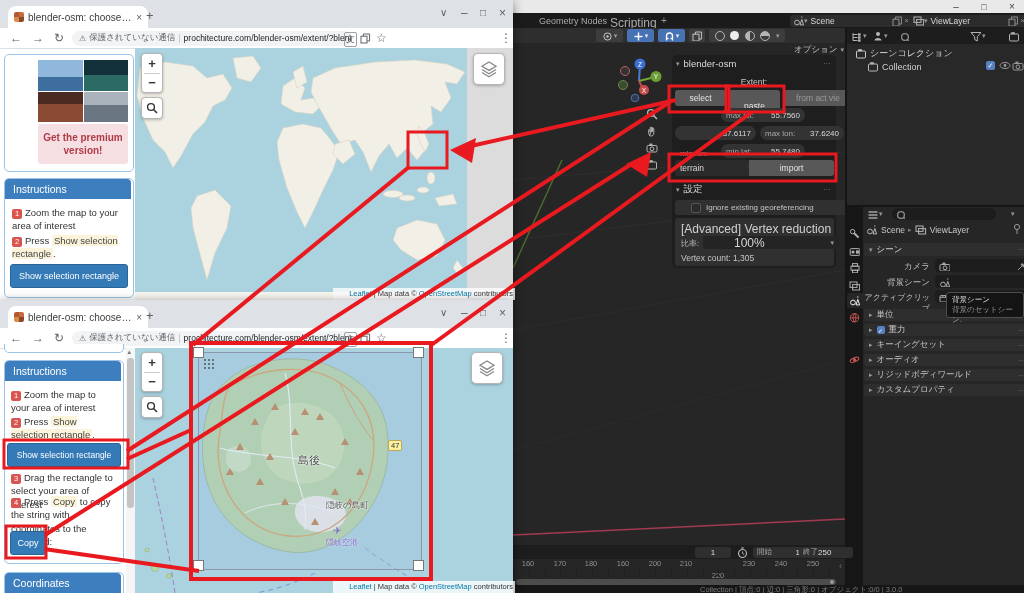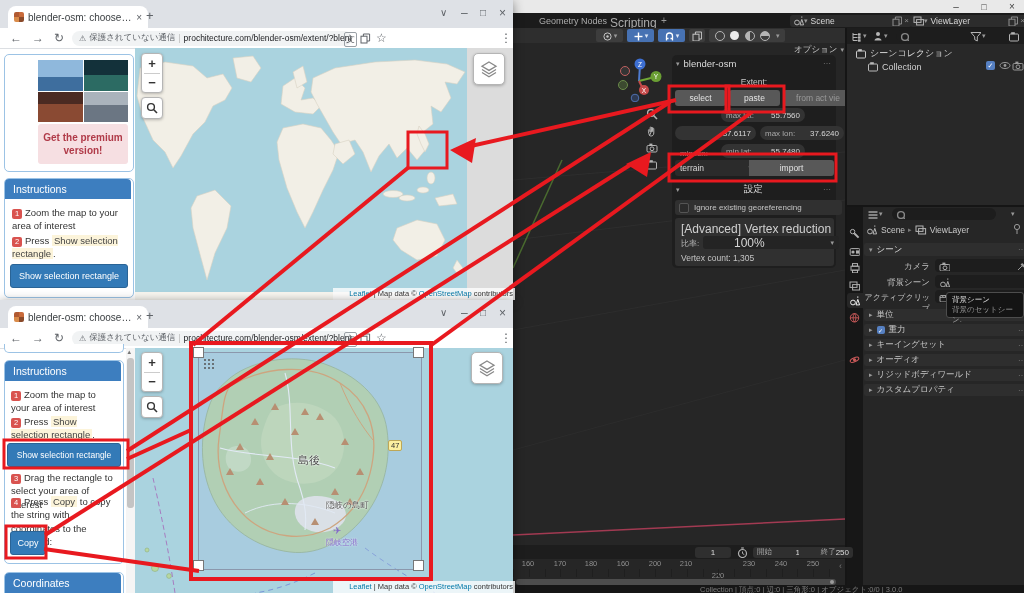--- a/index.html
+++ b/index.html
@@ -281,21 +281,21 @@
       </svg>
 
     <div class="a" style="left:672px;top:55px;width:164px;height:213px;background:rgba(30,30,30,.96);border-radius:5px;"></div>
     <div class="a f" style="left:676px;top:58px;width:156px;">
       <span class="dd">▾</span>
       <span style="font-size:9.5px;color:#dcdcdc;margin-left:4px;flex:1;">blender-osm</span>
       <span class="grip">⋯</span>
     </div>
     <div class="a" style="left:672px;top:77px;width:164px;text-align:center;font-size:8.5px;color:#c9c9c9;">Extent:</div>
     <div class="a bl-btn" style="left:675px;top:90px;width:51px;height:16px;">select</div>
-    <div class="a bl-btn" style="left:729px;top:90px;width:51px;height:16px;">paste</div>
+    <div class="a bl-btn" style="left:729px;top:90px;width:51px;height:32px;">paste</div>
     <div class="a bl-btn nw" style="left:783px;top:90px;width:70px;height:16px;color:#9a9a9a;">from act vie</div>
     <div class="a f bl-field" style="left:721px;top:108px;width:74px;height:14px;padding:0 5px;justify-content:space-between;">
       <span style="color:#aaa;">max lat:</span>
         <span>55.7560</span>
     </div>
     <div class="a f bl-field" style="left:675px;top:126px;width:71px;height:14px;padding:0 5px;justify-content:space-between;">
       <span style="color:#aaa;margin-top:40px;">min lon:</span>
         <span>37.6117</span>
     </div>
     <div class="a f bl-field" style="left:760px;top:126px;width:74px;height:14px;padding:0 5px;justify-content:space-between;">
@@ -305,26 +305,26 @@
     <div class="a f bl-field" style="left:721px;top:144px;width:74px;height:14px;padding:0 5px;justify-content:space-between;">
       <span style="color:#aaa;">min lat:</span>
         <span>55.7480</span>
     </div>
     <div class="a f" style="left:675px;top:160px;width:72px;height:16px;background:#2b2b2b;border-radius:3px 0 0 3px;padding:0 5px;justify-content:space-between;">
       <span style="font-size:8.5px;color:#d8d8d8;">terrain</span>
         <span class="dd">▾</span>
     </div>
     <div class="a bl-btn" style="left:749px;top:160px;width:85px;height:16px;border-radius:0 3px 3px 0;">import</div>
 
-    <div class="a f" style="left:676px;top:183px;width:156px;text-align:center;">
+    <div class="a f" style="left:676px;top:183px;width:156px;">
       <span class="dd">▾</span>
       <span style="font-size:9.5px;color:#dcdcdc;margin-left:4px;flex:1;">設定</span>
       <span class="grip">⋯</span>
     </div>
-    <div class="a f bl-box" style="left:675px;top:200px;width:159px;height:15px;padding:0 4px;">
+    <div class="a f bl-box" style="left:675px;top:200px;width:159px;height:15px;padding:0 16px;">
       <span style="width:8px;height:8px;background:#2b2b2b;border:1px solid #555;border-radius:2px;margin-right:5px;"></span>
       <span style="font-size:8px;color:#c5c5c5;">Ignore existing georeferencing</span>
     </div>
     <div class="a bl-box" style="left:675px;top:218px;width:159px;height:48px;"></div>
     <span class="a" style="left:681px;top:222px;font-size:12px;color:#d0d0d0;">[Advanced] Vertex reduction</span>
     <span class="a" style="left:681px;top:238px;font-size:8px;color:#bbb;">比率:</span>
     <div class="a f" style="left:703px;top:236px;width:126px;height:13px;background:#242424;border-radius:3px;padding:0 5px;justify-content:space-between;">
       <span style="font-size:12px;color:#d5d5d5;margin-left:26px;">100%</span>
         <span class="dd">▾</span>
     </div>
@@ -489,21 +489,21 @@
     <div class="a" style="left:513px;top:545px;width:332px;height:40px;background:#262626;"></div>
     <div class="a" style="left:513px;top:545px;width:332px;height:14px;background:#1d1d1d;"></div>
     <div class="a f" style="left:695px;top:546.5px;width:36px;height:11px;background:#2f2f2f;border-radius:3px;color:#ddd;font-size:8px;justify-content:center;">1</div>
     <svg class="a" style="left:737px;top:547px;color:#b0b0b0" width="11" height="11">
         <use href="#i-clock"></use>
       </svg>
     <div class="a f" style="left:753px;top:546.5px;width:43px;height:11px;background:#2f2f2f;border-radius:3px;padding:0 4px;justify-content:space-between;">
       <span style="font-size:7.5px;color:#aaa;">開始</span>
         <span style="font-size:8px;color:#ddd;">1</span>
     </div>
-    <div class="a f" style="left:799px;top:546.5px;width:46px;height:11px;background:#2f2f2f;border-radius:3px;padding:0 4px;justify-content:flex-end;">
+    <div class="a f" style="left:799px;top:546.5px;width:46px;height:11px;background:#2f2f2f;border-radius:3px;padding:0 4px;justify-content:flex-start;">
       <span style="font-size:7.5px;color:#aaa;">終了</span>
         <span style="font-size:8px;color:#ddd;">250</span>
     </div>
     <div class="a" style="left:513px;top:559px;width:332px;height:10px;padding-left:31px;">
       <span class="tickn" style="left:15px;">160</span>
       <span class="tickn" style="left:47px;">170</span>
       <span class="tickn" style="left:78px;">180</span>
       <span class="tickn" style="left:110px;">160</span>
       <span class="tickn" style="left:142px;">200</span>
       <span class="tickn" style="left:173px;">210</span>

